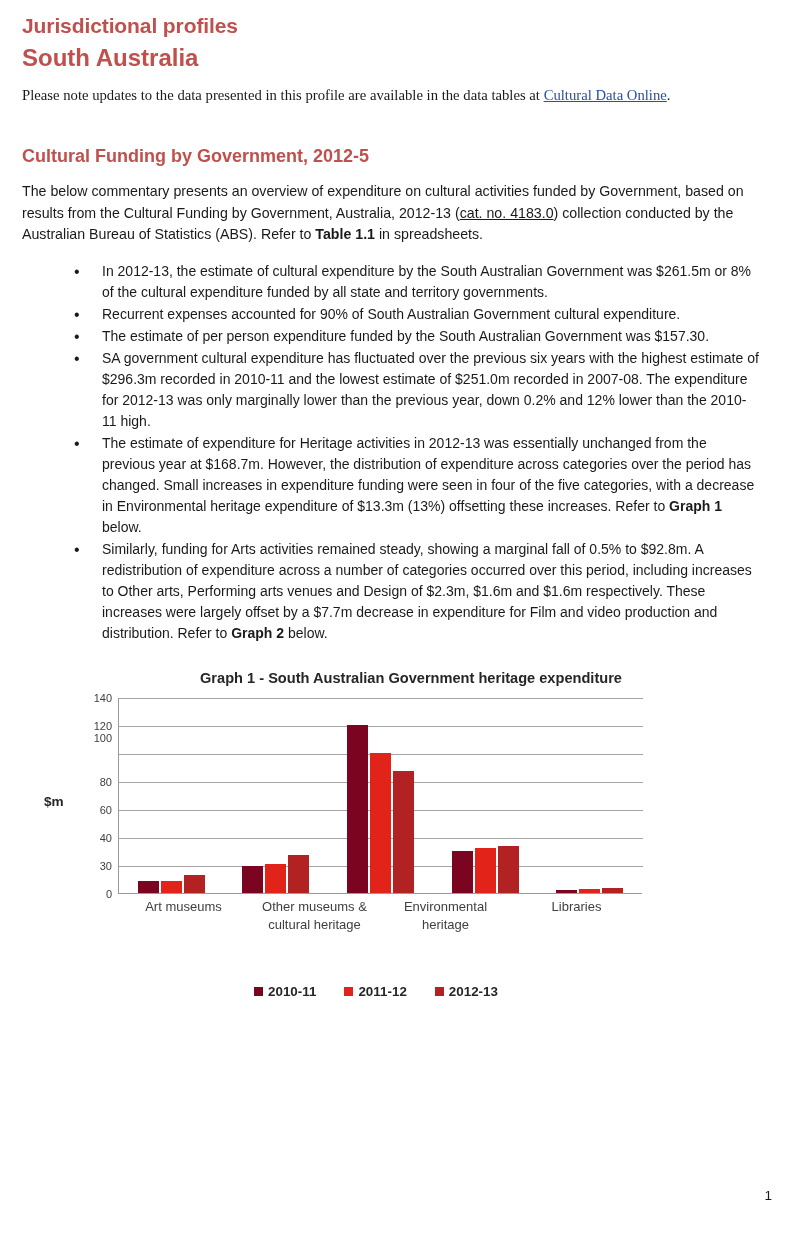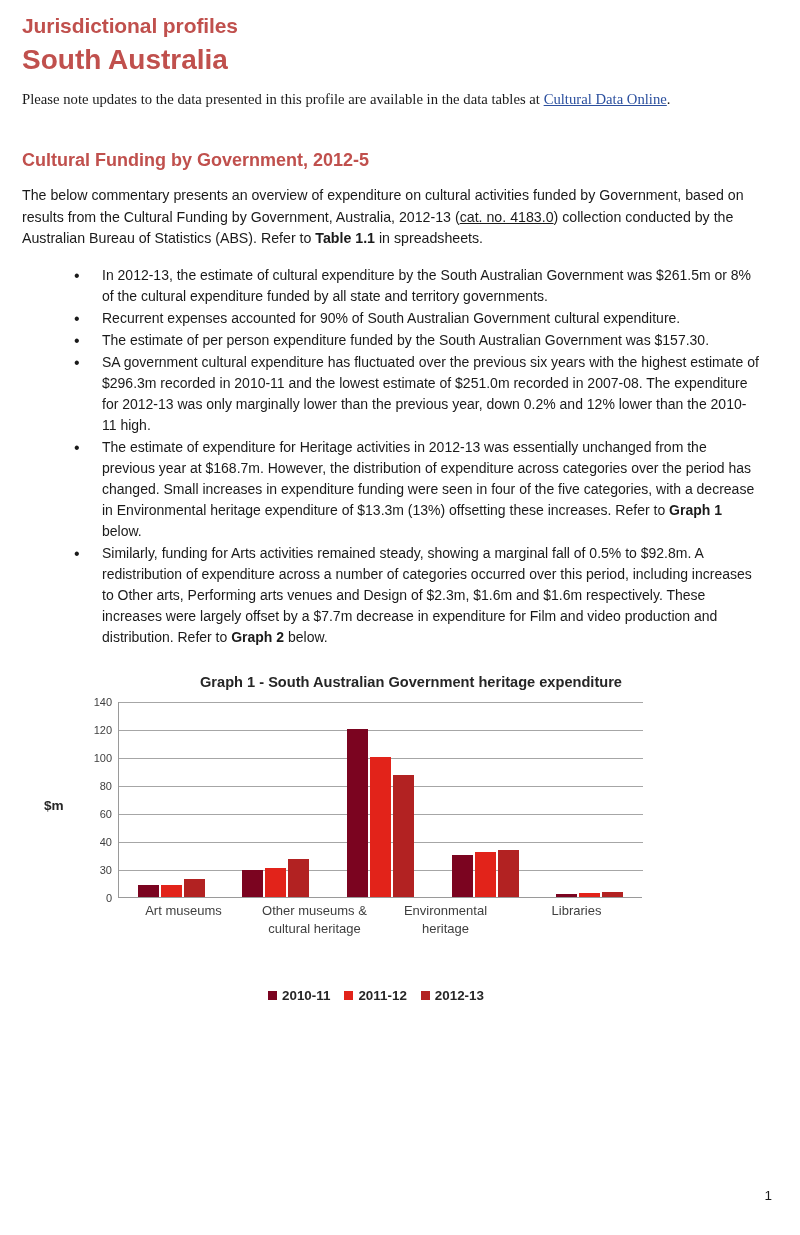--- a/index.html
+++ b/index.html
@@ -20,21 +20,21 @@
   }
   h1.doc-title {
     color: #c0504d;
     font-size: 21px;
     font-weight: bold;
     margin: 0 0 6px 0;
     letter-spacing: -0.1px;
   }
   h2.doc-subtitle {
     color: #c0504d;
-    font-size: 28px;
+    font-size: 24px;
     font-weight: bold;
     margin: 0 0 12px 0;
   }
   p.intro {
     font-size: 14.7px;
     line-height: 1.52;
     margin: 0 0 8px 0;
     max-width: 740px;
     font-family: Liberation Serif, serif;
   }
@@ -171,21 +171,21 @@
     text-align: center;
     font-size: 13px;
     color: #3f3f3f;
     line-height: 1.35;
     padding: 0 2px;
   }
   .legend {
     margin-top: 74px;
     display: flex;
     justify-content: center;
-    gap: 14px;
+    gap: 28px;
     padding-right: 30px;
   }
   .legend-item {
     display: flex;
     align-items: center;
     gap: 5px;
     font-size: 13.4px;
     font-weight: bold;
     color: #262626;
   }
@@ -226,21 +226,21 @@
     </ul>
 
   <div class="chart-wrap">
     <div class="chart-title">Graph 1 - South Australian Government heritage expenditure</div>
 
     <div class="chart-body">
       <div class="y-axis-title">$m</div>
       <div class="y-labels" id="y-labels">
           <span style="top: 0px;">140</span>
           <span style="top: 28px;">120</span>
-          <span style="top: 56px;">100</span>
+          <span style="top: 40px;">100</span>
           <span style="top: 84px;">80</span>
           <span style="top: 112px;">60</span>
           <span style="top: 140px;">40</span>
           <span style="top: 168px;">30</span>
           <span style="top: 196px;">0</span>
         </div>
       <div class="plot">
         <div id="gridlines">
             <div class="gridline" style="top: 0px;"></div>
             <div class="gridline" style="top: 28px;"></div>

